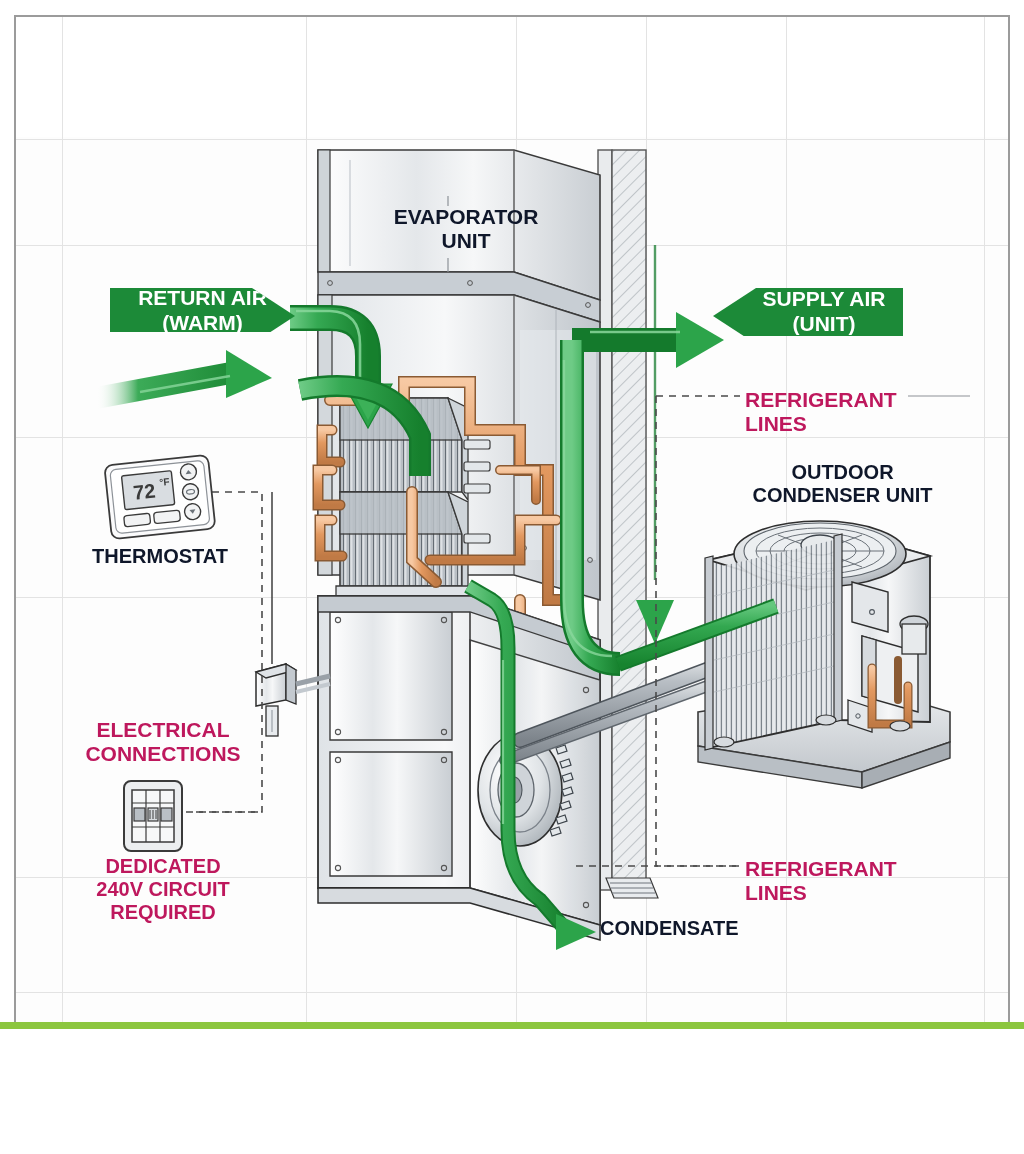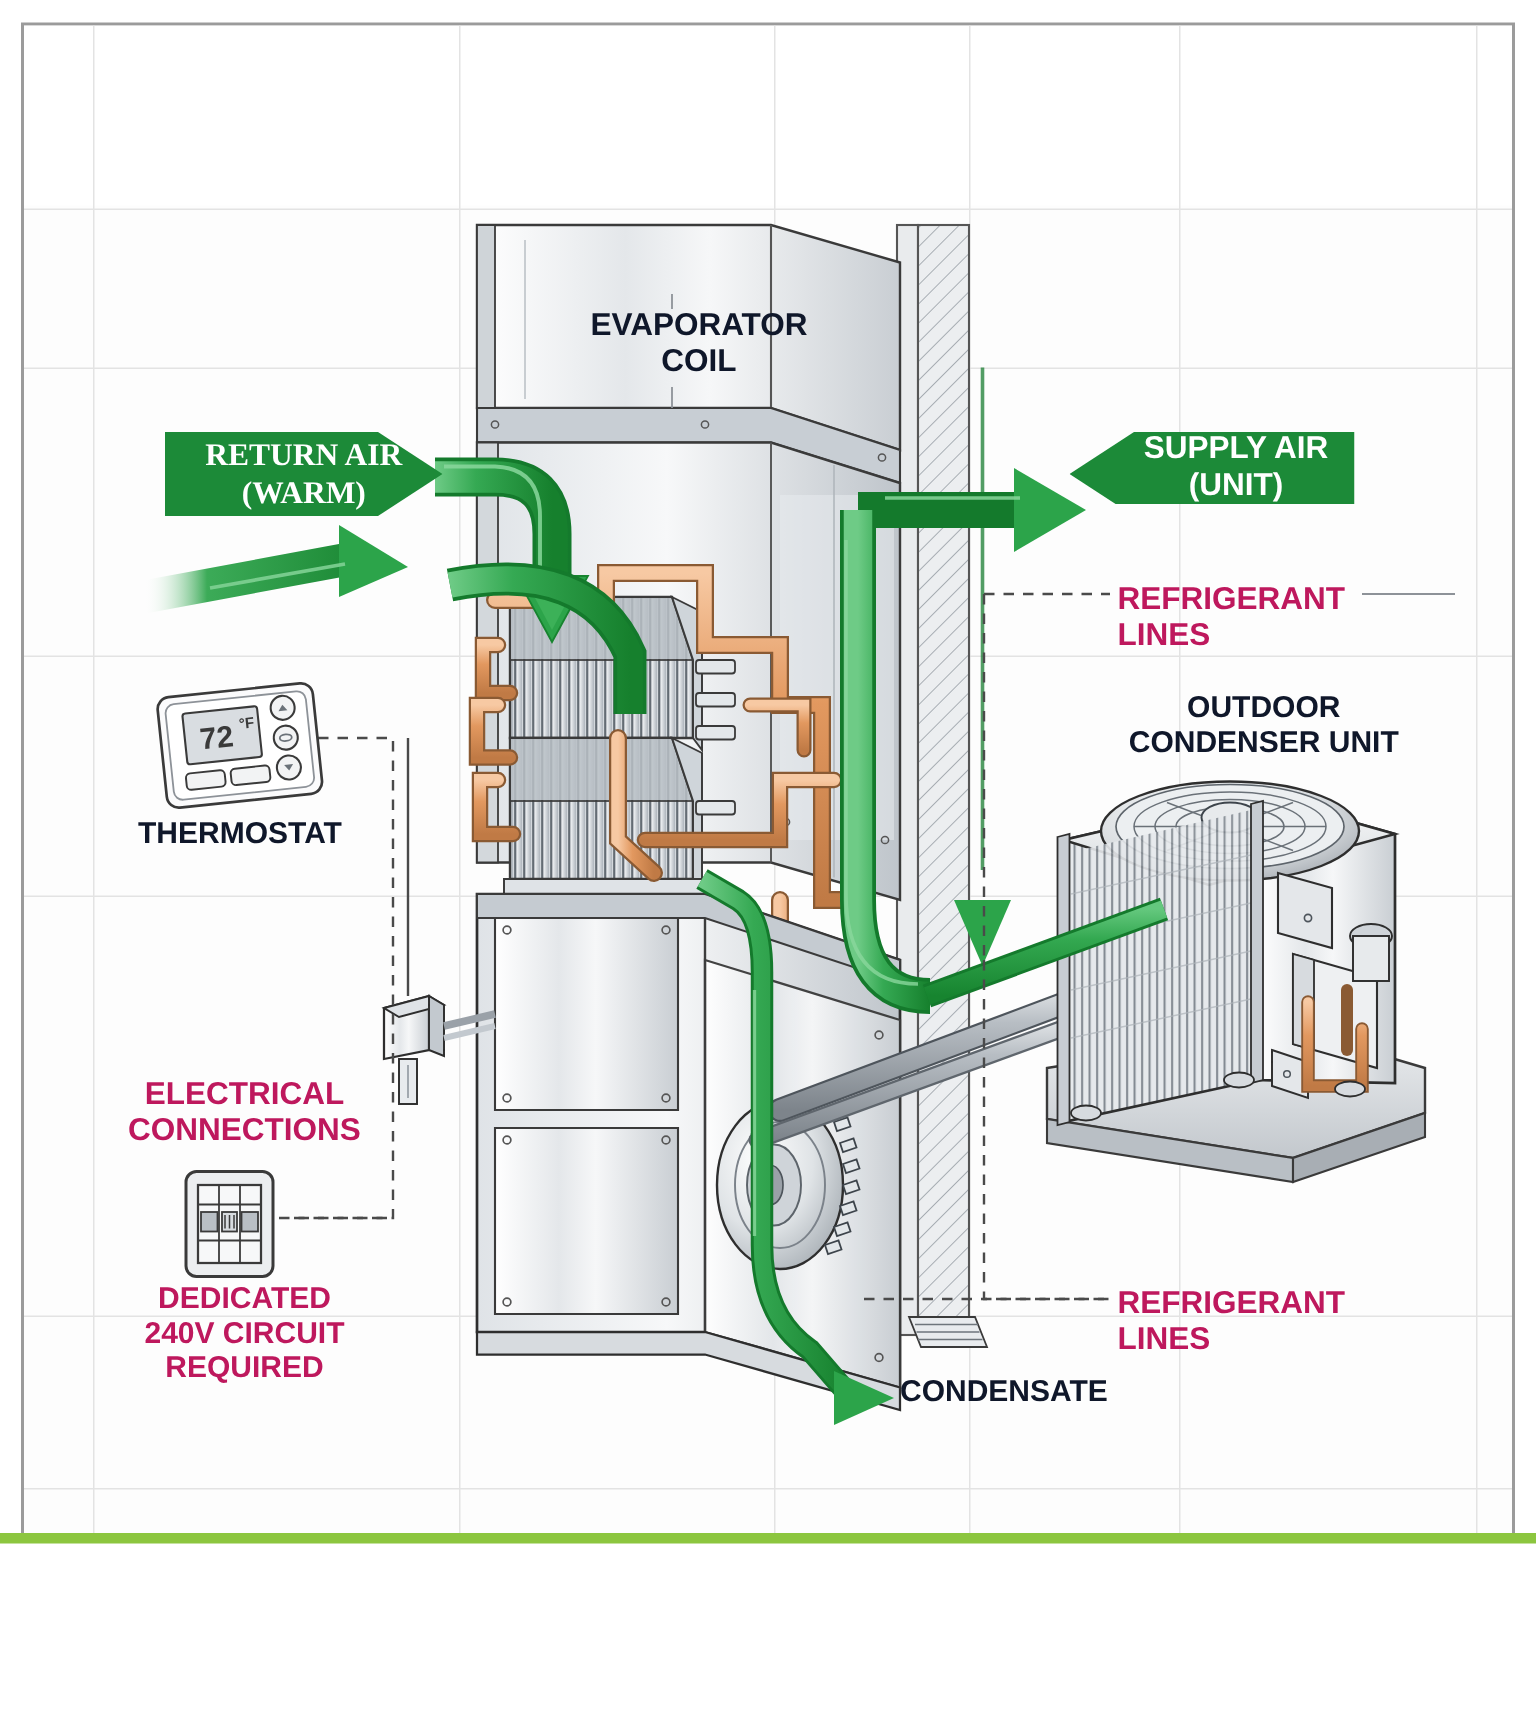--- a/index.html
+++ b/index.html
@@ -28,22 +28,22 @@
   
   .lbl{position:absolute;font-weight:700;line-height:1.15;}
   .lbl-green{color:#0f172a;}
   .lbl-black{color:#be185d;}
   .lbl-c{text-align:center;}
 
   
   .banner{position:absolute;color:#fff;font-weight:700;font-size:21px;line-height:25px;
           text-align:center;display:flex;align-items:center;justify-content:center;
           background:#1c8a38;}
-  #banner-return{left:110px;top:288px;width:185px;height:56px;padding-right:14px;
-     clip-path:polygon(0 0,142px 0,185px 28px,142px 56px,0 56px);font-family:Liberation Serif, serif;}
+  #banner-return{left:110px;top:288px;width:185px;height:44px;padding-right:14px;
+     clip-path:polygon(0 0,142px 0,185px 28px,142px 56px,0 56px);}
   #banner-supply{left:713px;top:288px;width:190px;height:48px;padding-left:16px;
      clip-path:polygon(43px 0,190px 0,190px 56px,43px 56px,0 28px);align-items:flex-end;}
 
   
   #thermostat{position:absolute;left:100px;top:452px;width:120px;height:92px;}
   #tstat-label{left:60px;top:545px;width:200px;font-size:20px;}
 
   
   #breaker{position:absolute;left:122px;top:779px;width:62px;height:74px;}
   #elec-label{left:48px;top:718px;width:230px;font-size:21px;}
@@ -474,21 +474,21 @@
     <rect x="39" y="29" width="11" height="13" fill="#b9bfc5" stroke="#3a3a3a" stroke-width="1.2"></rect>
     <g stroke="#3a3a3a" stroke-width="1">
       <line x1="28" y1="31" x2="28" y2="40"></line>
         <line x1="31" y1="31" x2="31" y2="40"></line>
         <line x1="34" y1="31" x2="34" y2="40"></line>
     </g>
   </svg>
 
   <div class="lbl lbl-green lbl-c" id="evap-label">
     <div>EVAPORATOR</div>
-    <div>COIL</div>
+    <div>UNIT</div>
   </div>
 
   <div class="lbl lbl-green lbl-c" id="tstat-label">THERMOSTAT</div>
 
   <div class="lbl lbl-black lbl-c" id="elec-label">
     <div>ELECTRICAL</div>
     <div>CONNECTIONS</div>
   </div>
 
   <div class="lbl lbl-black lbl-c" id="dedicated-label">

